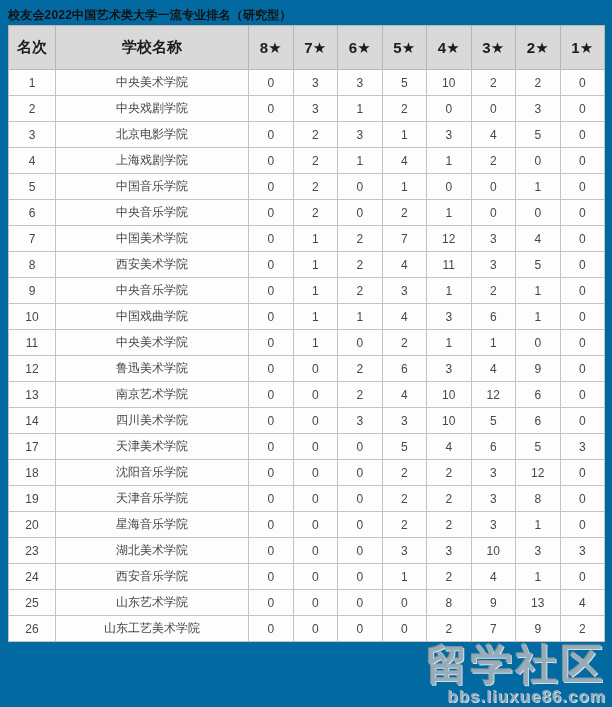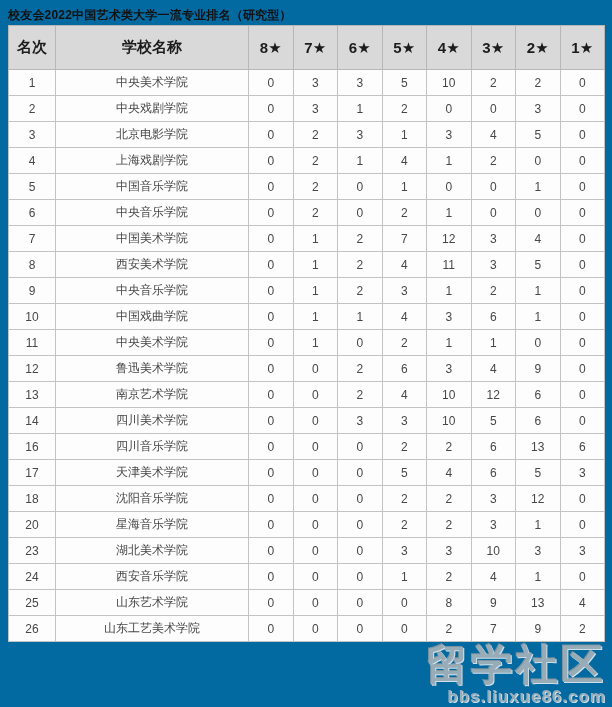--- a/index.html
+++ b/index.html
@@ -237,32 +237,20 @@
           <td class="col-star">0</td>
           <td class="col-star">0</td>
           <td class="col-star">3</td>
           <td class="col-star">3</td>
           <td class="col-star">10</td>
           <td class="col-star">5</td>
           <td class="col-star">6</td>
           <td class="col-star">0</td>
         </tr>
         <tr>
-          <td class="col-rank">16</td>
-          <td class="col-school">四川音乐学院</td>
-          <td class="col-star">0</td>
-          <td class="col-star">0</td>
-          <td class="col-star">0</td>
-          <td class="col-star">2</td>
-          <td class="col-star">2</td>
-          <td class="col-star">6</td>
-          <td class="col-star">13</td>
-          <td class="col-star">6</td>
-        </tr>
-        <tr>
           <td class="col-rank">17</td>
           <td class="col-school">天津美术学院</td>
           <td class="col-star">0</td>
           <td class="col-star">0</td>
           <td class="col-star">0</td>
           <td class="col-star">5</td>
           <td class="col-star">4</td>
           <td class="col-star">6</td>
           <td class="col-star">5</td>
           <td class="col-star">3</td>
@@ -270,20 +258,32 @@
         <tr>
           <td class="col-rank">18</td>
           <td class="col-school">沈阳音乐学院</td>
           <td class="col-star">0</td>
           <td class="col-star">0</td>
           <td class="col-star">0</td>
           <td class="col-star">2</td>
           <td class="col-star">2</td>
           <td class="col-star">3</td>
           <td class="col-star">12</td>
+          <td class="col-star">0</td>
+        </tr>
+        <tr>
+          <td class="col-rank">19</td>
+          <td class="col-school">天津音乐学院</td>
+          <td class="col-star">0</td>
+          <td class="col-star">0</td>
+          <td class="col-star">0</td>
+          <td class="col-star">2</td>
+          <td class="col-star">2</td>
+          <td class="col-star">3</td>
+          <td class="col-star">8</td>
           <td class="col-star">0</td>
         </tr>
         <tr>
           <td class="col-rank">20</td>
           <td class="col-school">星海音乐学院</td>
           <td class="col-star">0</td>
           <td class="col-star">0</td>
           <td class="col-star">0</td>
           <td class="col-star">2</td>
           <td class="col-star">2</td>

